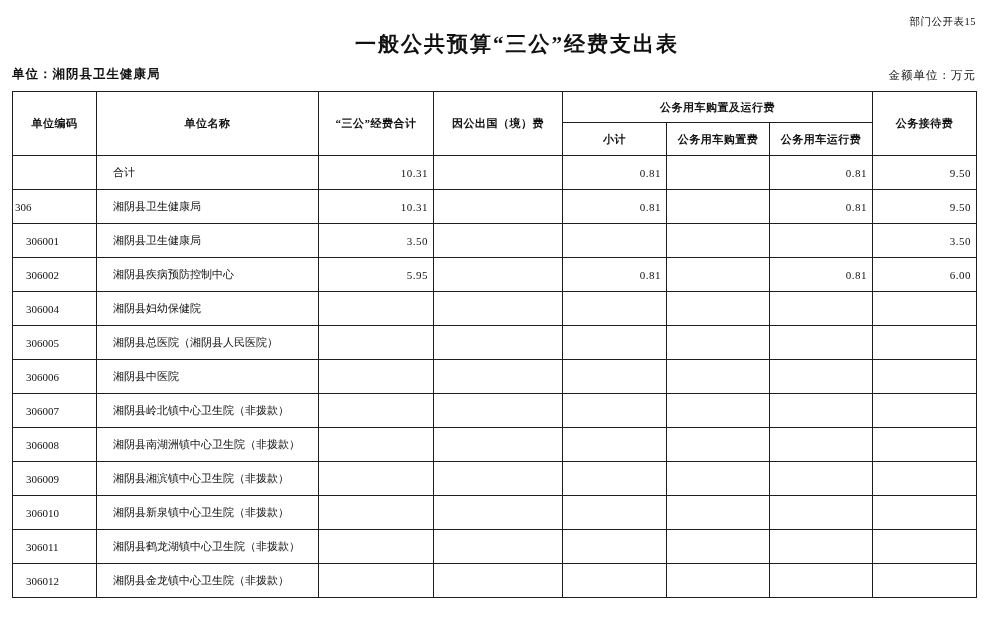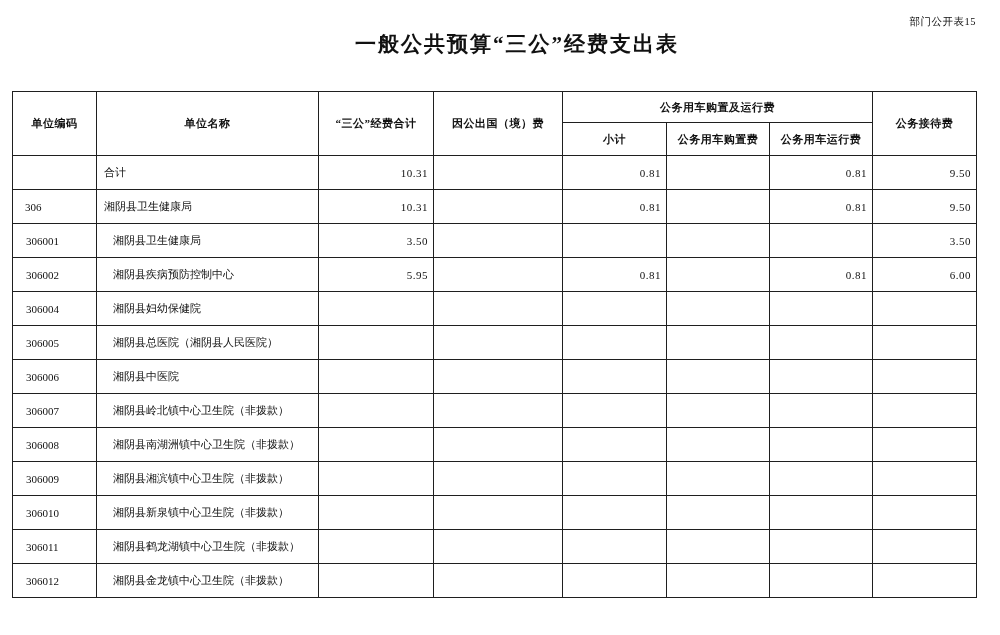--- a/index.html
+++ b/index.html
@@ -46,34 +46,38 @@
     vertical-align: middle;
     font-size: 11px;
     letter-spacing: 0.5px;
     font-family: Liberation Serif, serif;
   }
   tr.hdr-top th { height: 31px; }
   tr.hdr-sub th { height: 33px; margin-top: 23px; }
   table.budget tbody td { height: 34px; vertical-align: middle; }
   td.cell-left  { text-align: left; }
   td.cell-num   { text-align: right; padding-right: 5px; letter-spacing: 0.5px; }
-  td.code-ind0  { padding-left: 12px; }
+  td.code-ind0  { padding-left: 2px; }
   td.code-ind1  { padding-left: 13px; }
-  td.name-ind0  { padding-left: 7px; margin-left: 45px; }
+  td.name-ind0  { padding-left: 16px; margin-left: 45px; }
   td.name-ind1  { padding-left: 16px; }
 </style>
 </head>
 <body>
 
 <div class="page">
 
   <div class="doc-label">部门公开表15</div>
 
   <div class="title">一般公共预算“三公”经费支出表</div>
 
+  <div class="meta-row">
+    <span class="unit-label">单位：湘阴县卫生健康局</span>
+    <span class="amount-unit-label">金额单位：万元</span>
+  </div>
 
   <table class="budget">
     <colgroup>
       <col style="width:84px">
       <col style="width:222px">
       <col style="width:115px">
       <col style="width:129px">
       <col style="width:104px">
       <col style="width:103px">
       <col style="width:103px">

